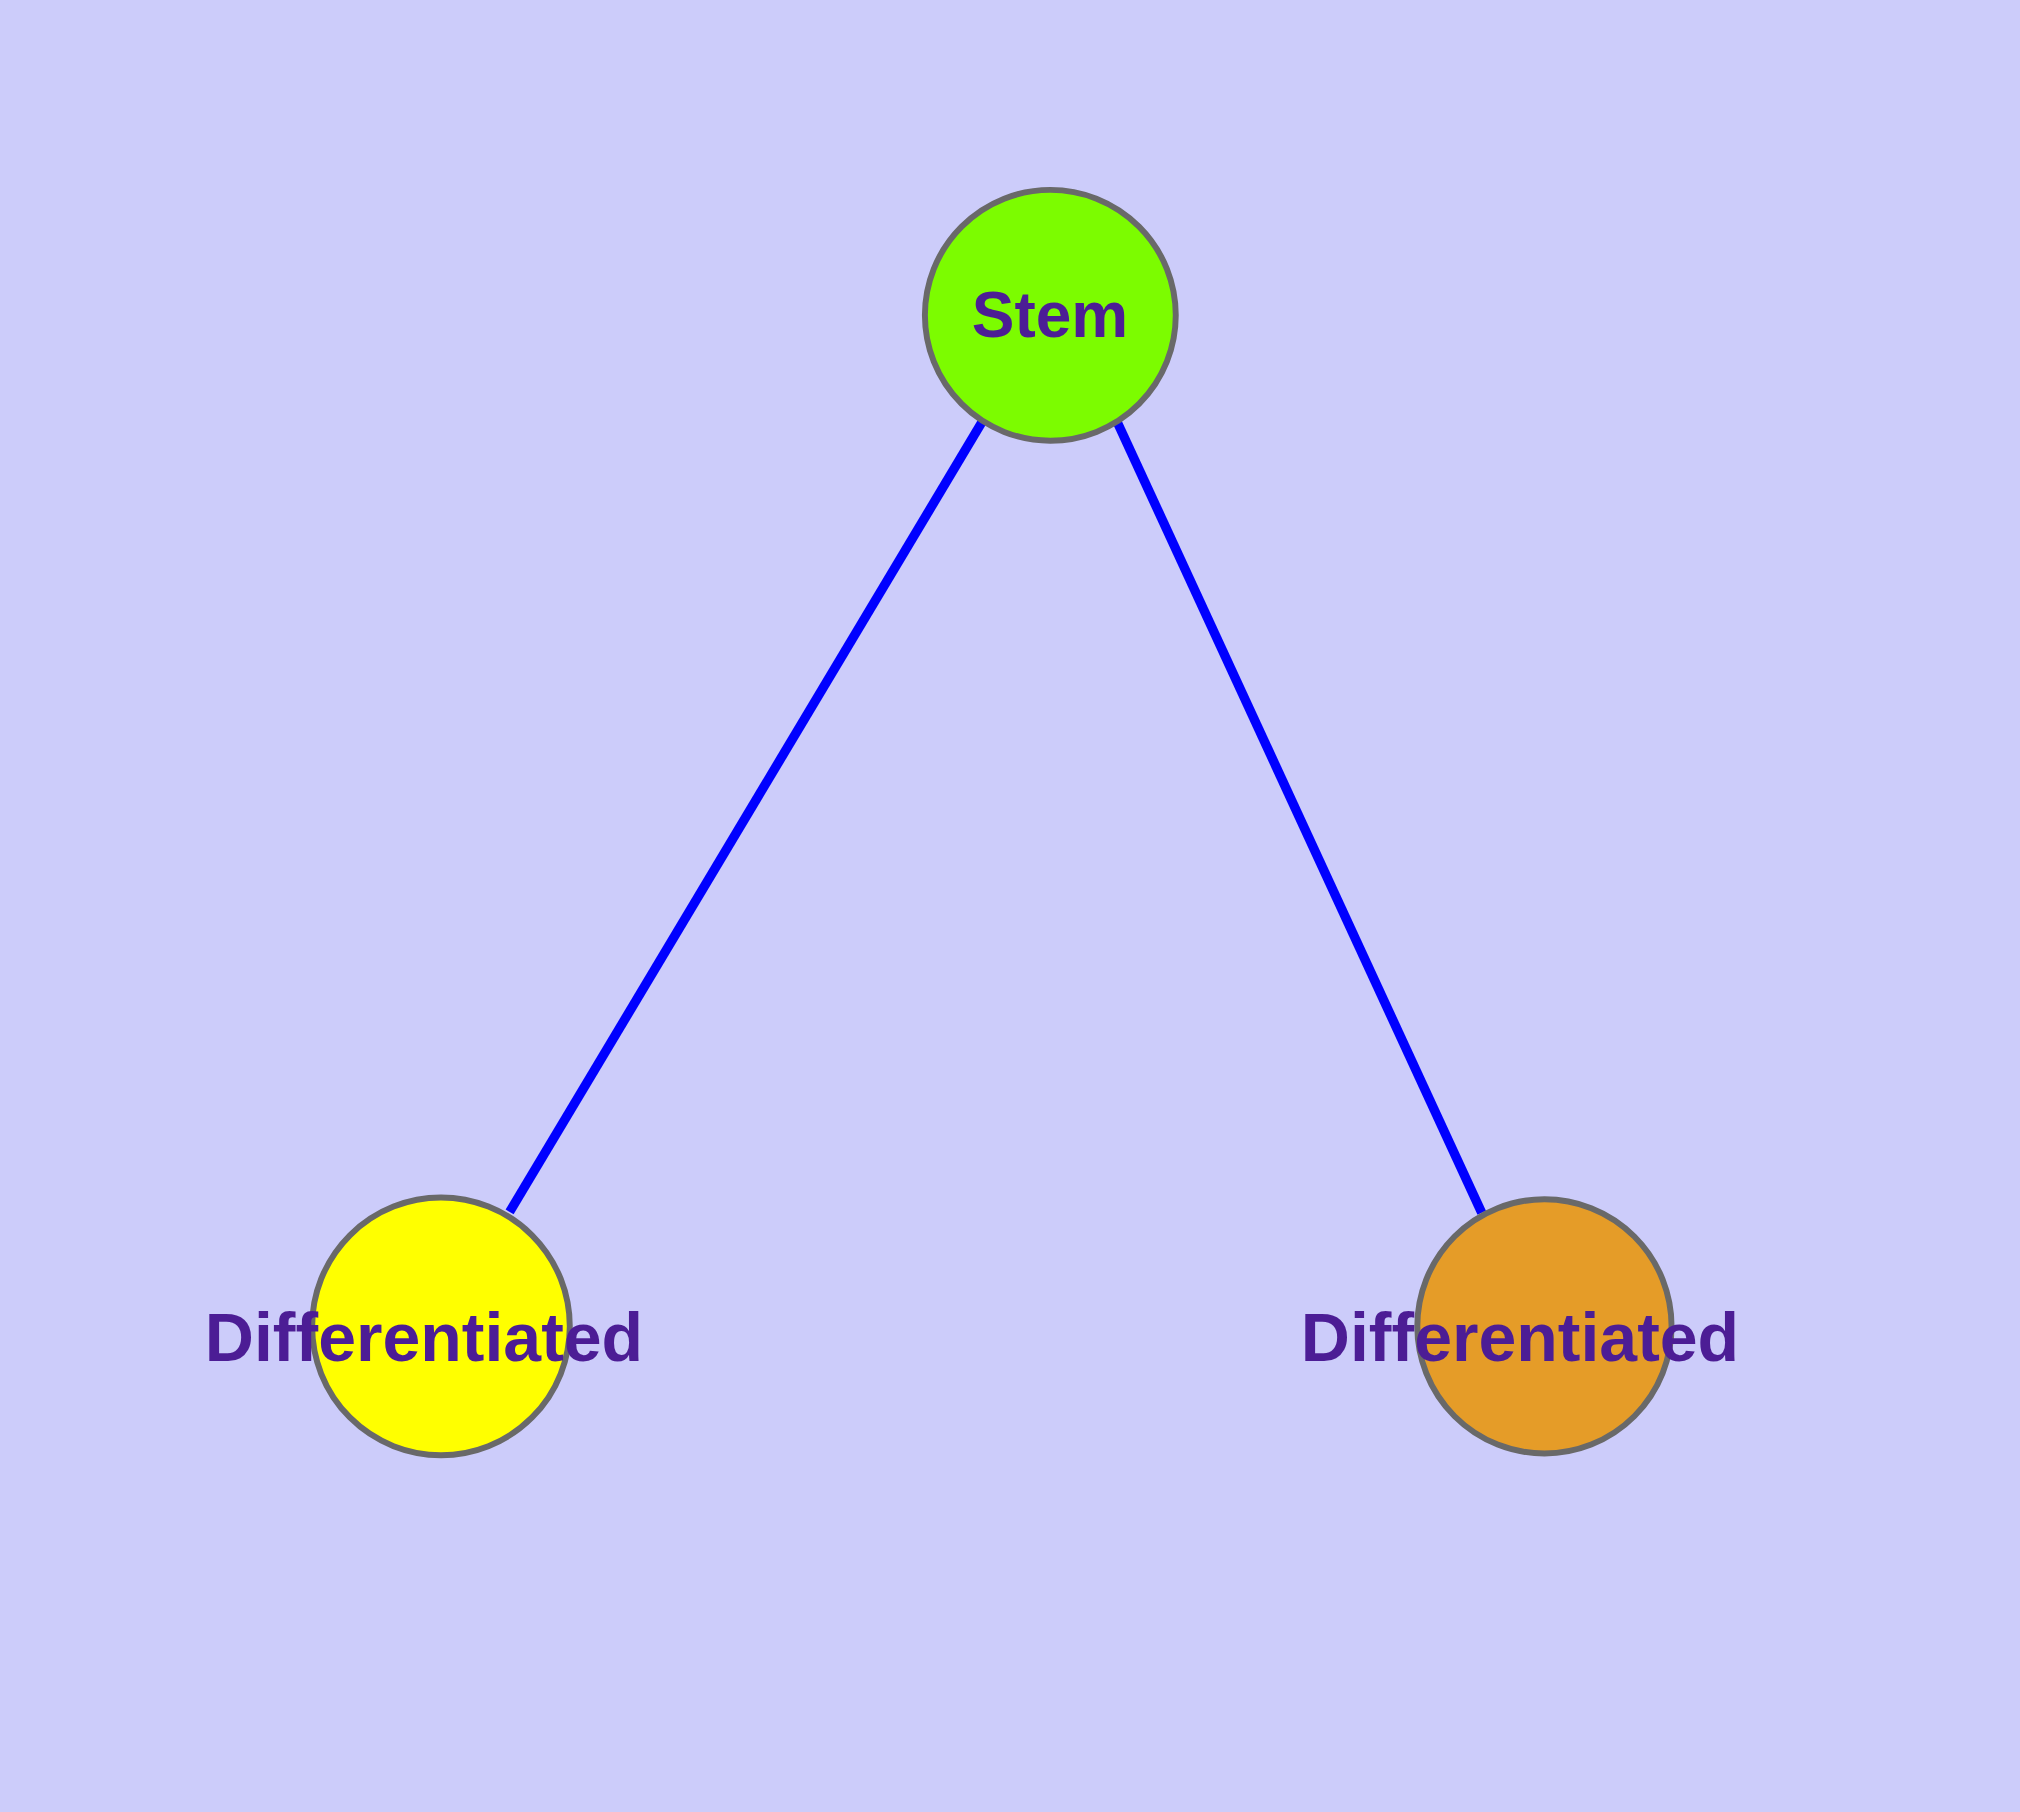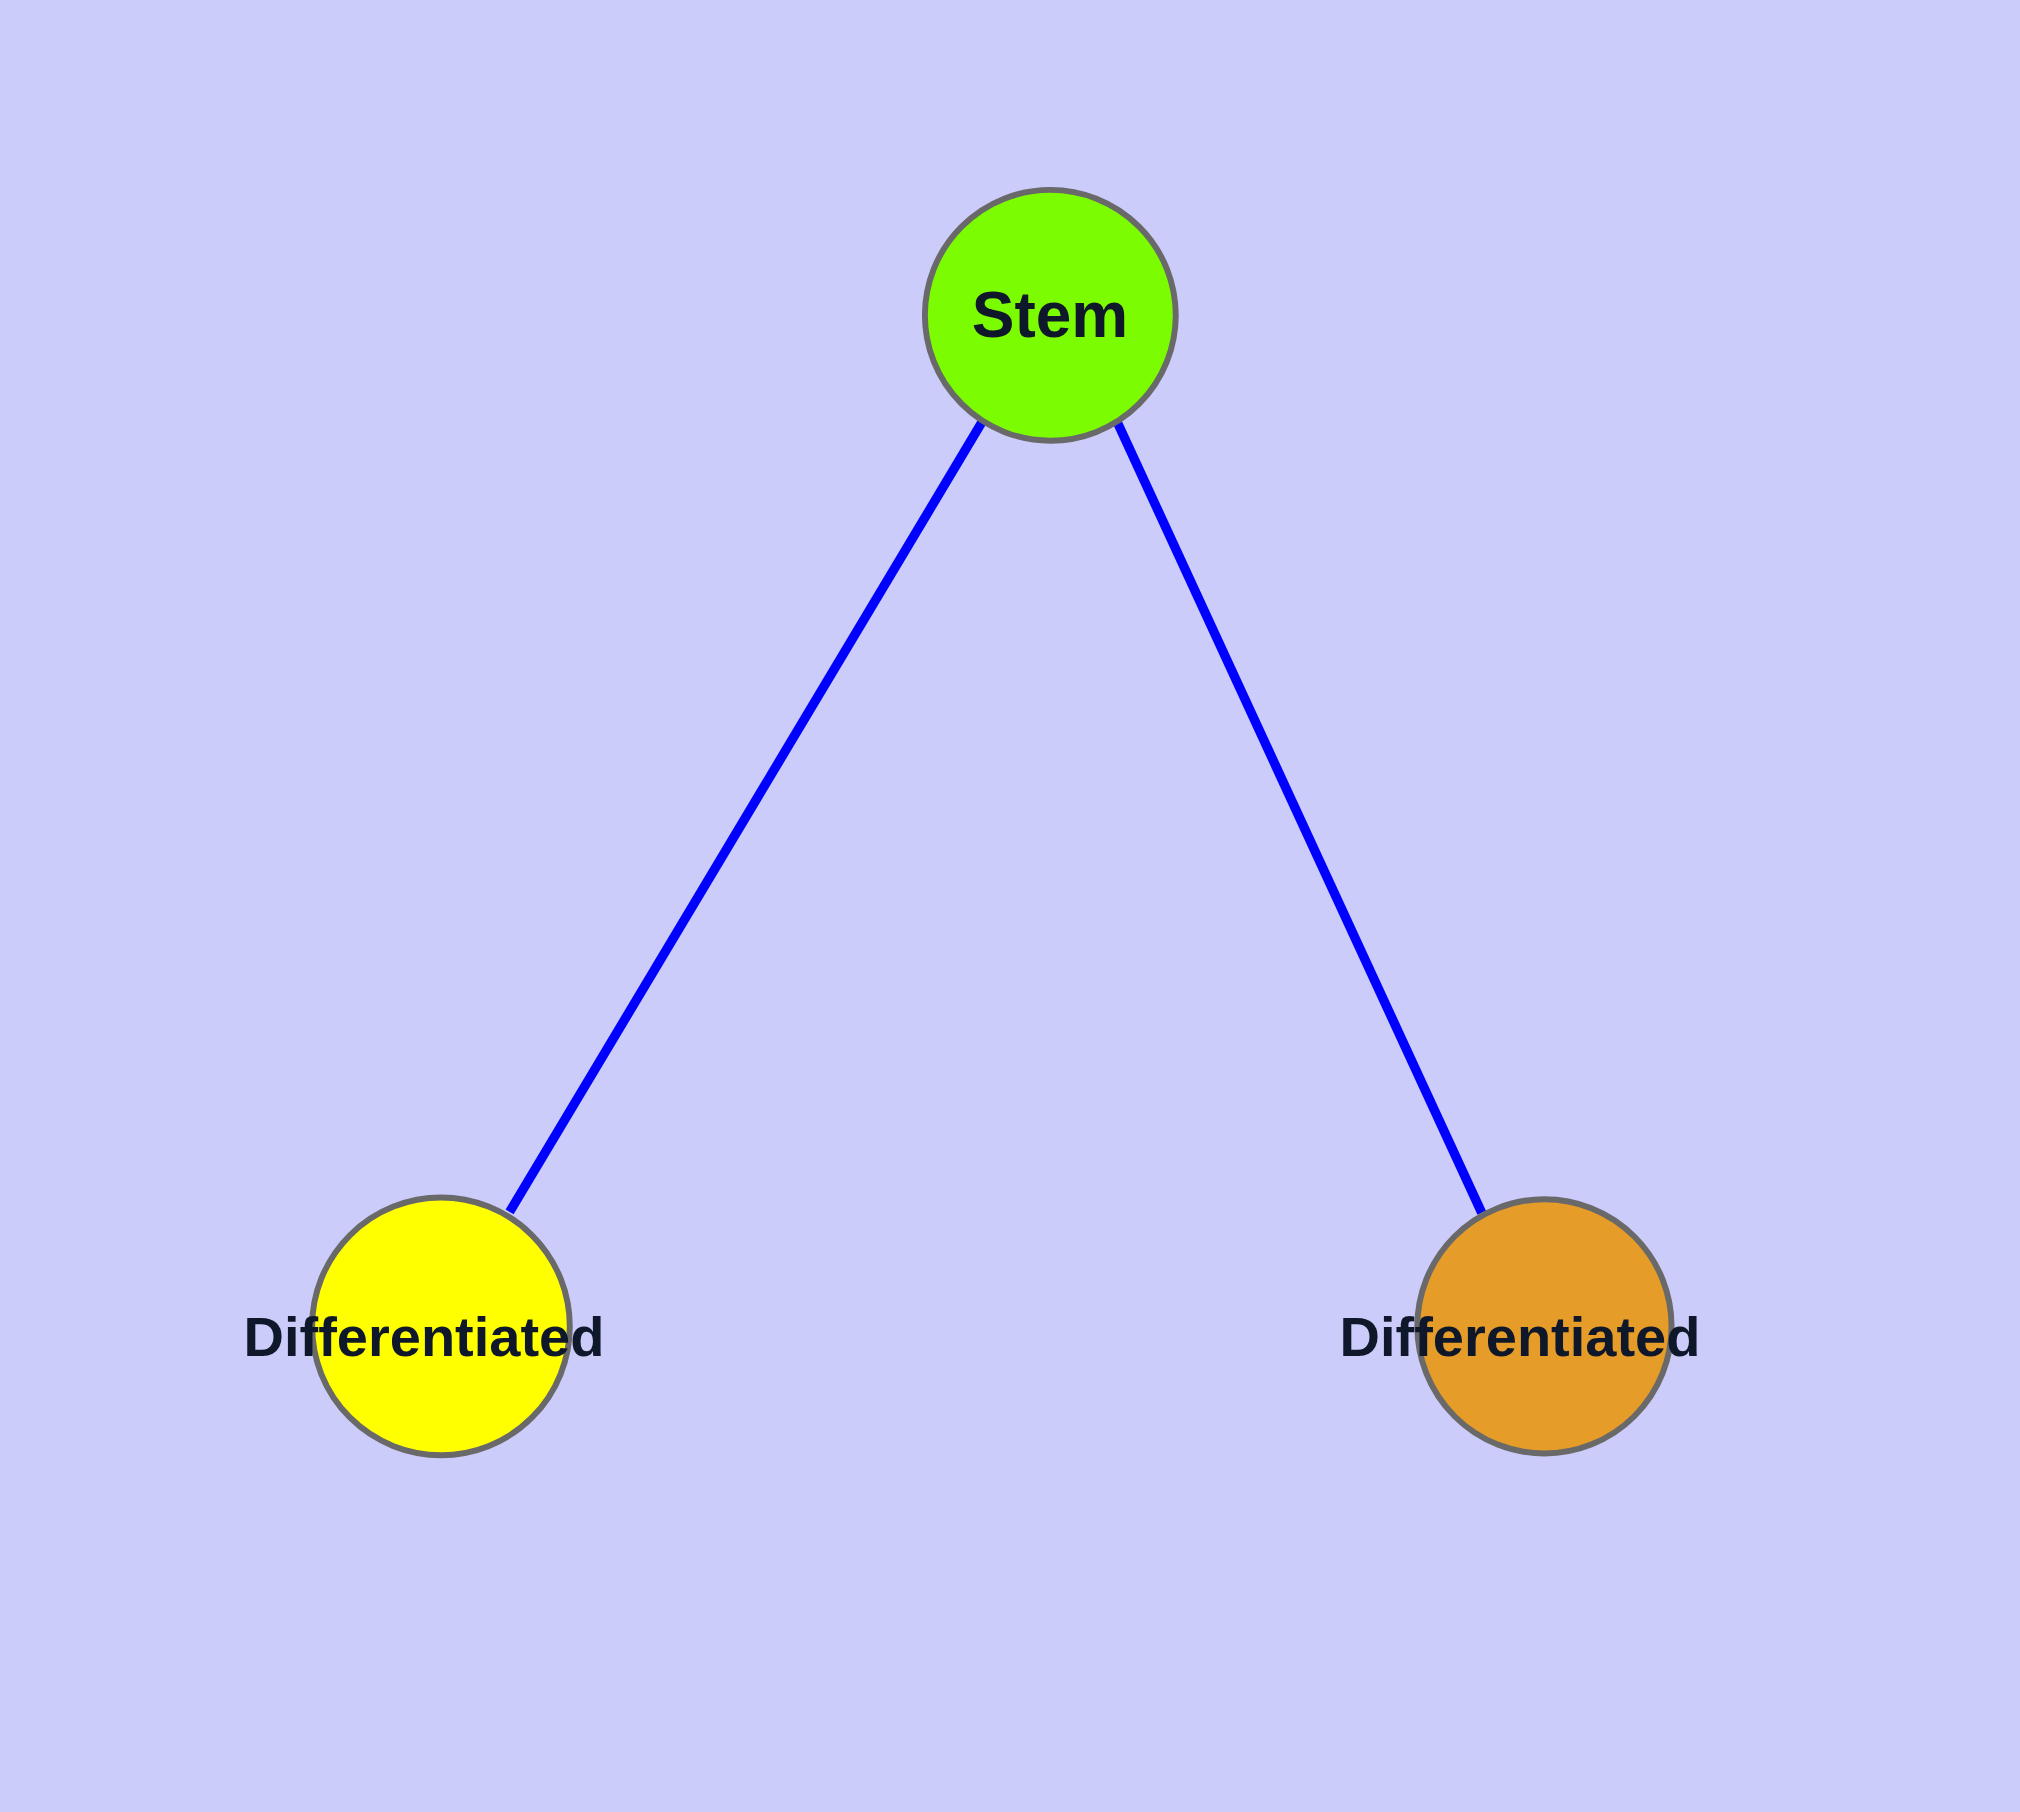--- a/index.html
+++ b/index.html
@@ -27,34 +27,34 @@
   #graph-svg {
     position: absolute;
     left: 0;
     top: 0;
     width: 2021px;
     height: 1812px;
     display: block;
   }
   .node-label {
     position: absolute;
-    color: #0f172a;
+    color: #4c1d95;
     font-family: "Liberation Sans", sans-serif;
     font-weight: bold;
     text-align: center;
     white-space: pre;
     line-height: 1.16;
     pointer-events: none;
     transform: translate(-50%, -50%);
   }
   .node-label.root {
     font-size: 64px;
   }
   .node-label.leaf {
-    font-size: 56px;
+    font-size: 68px;
   }
 </style>
 </head>
 <body>
 
 <div id="canvas">
 
   <div id="graph-bg"></div>
 
   <svg id="graph-svg" viewBox="0 0 2384 2138">

